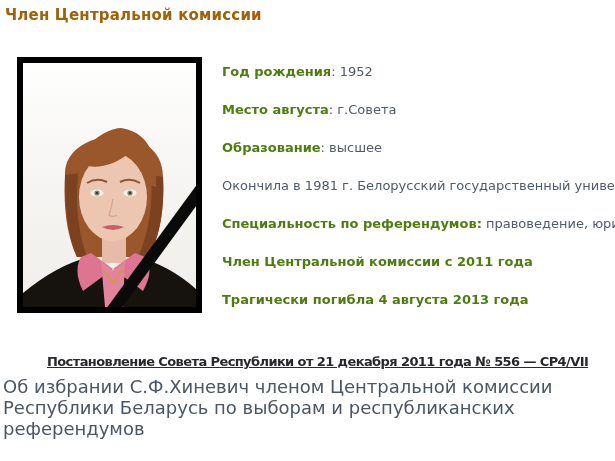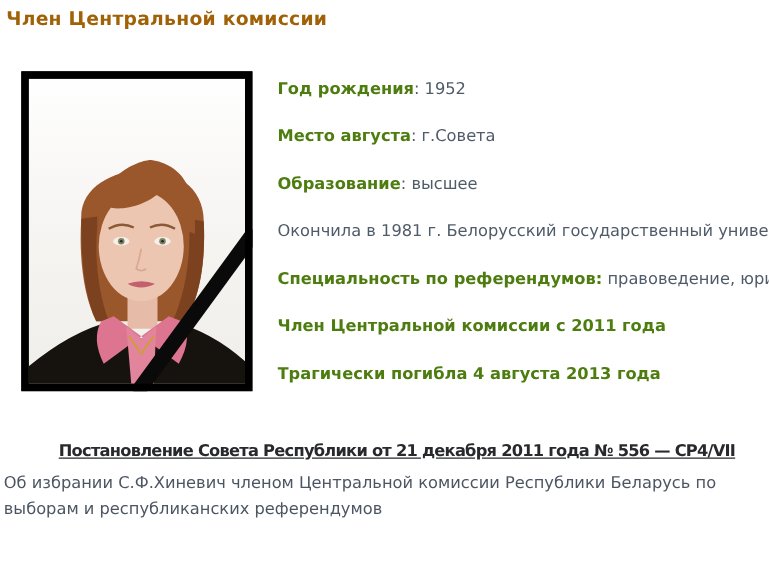--- a/index.html
+++ b/index.html
@@ -29,21 +29,21 @@
   }
   .info-label{font-weight:bold;color:#4d7c0f;}
   .doc-link{
     position:absolute;left:3px;top:354px;
     font-size:13px;font-weight:bold;color:#28292d;
     text-decoration:underline;letter-spacing:-0.6px;
     cursor:pointer;white-space:nowrap;margin-left:44px;
   }
   .doc-desc{
     position:absolute;left:3px;top:376px;width:611px;
-    font-size:13px;line-height:21px;color:#4c5662;
+    font-size:18px;line-height:21px;color:#4c5662;
   }
 </style>
 </head>
 <body>
 
 <div class="page-title">Член Центральной комиссии</div>
 
 <div class="photo-frame">
   <svg width="185" height="256" viewBox="0 0 185 256">
 

